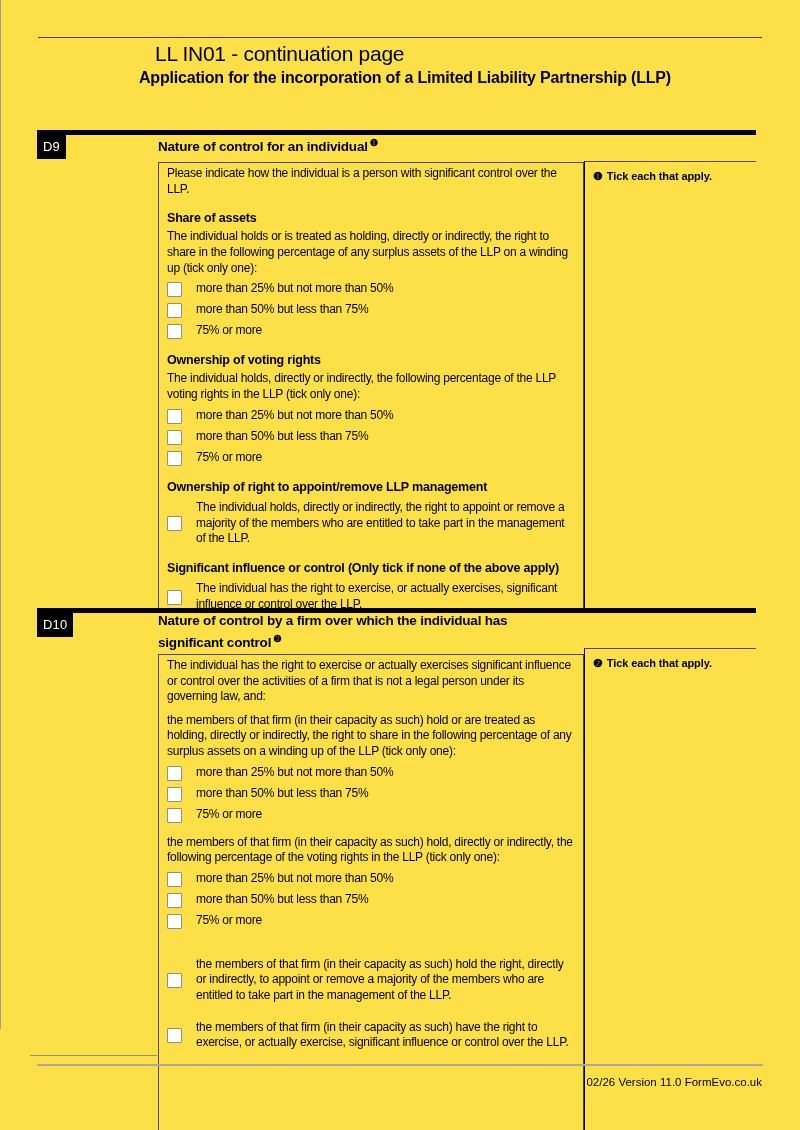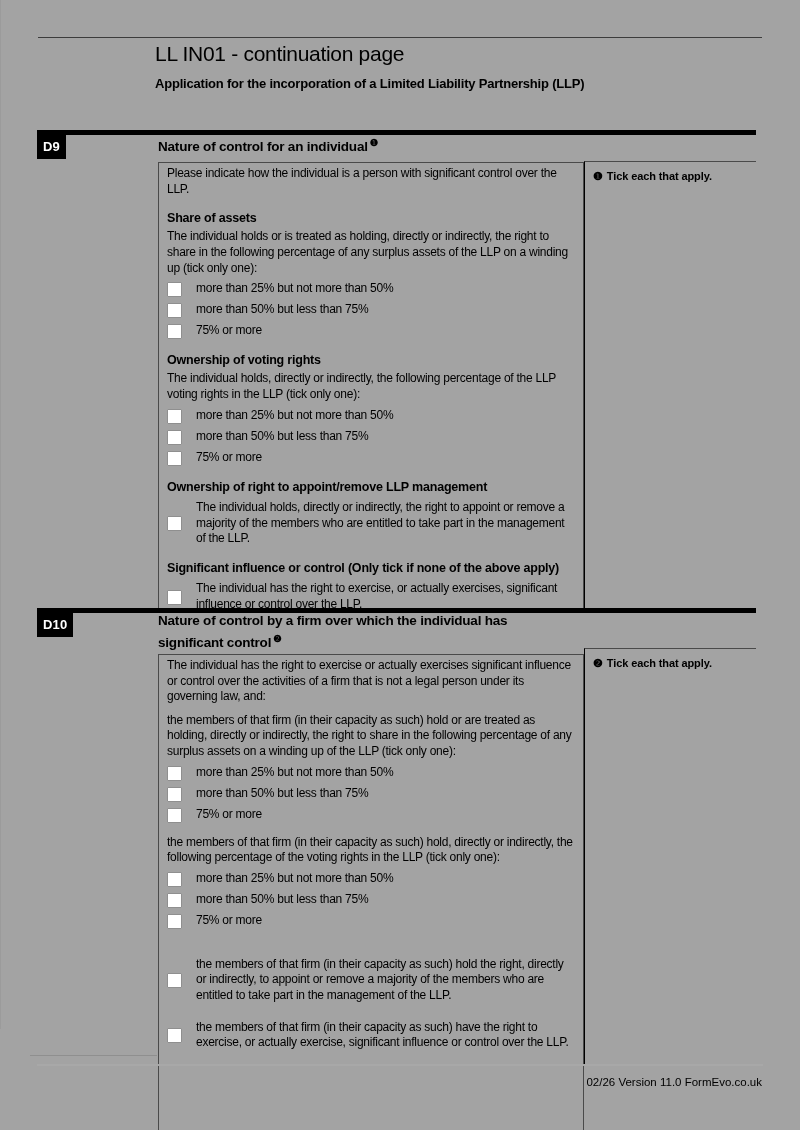--- a/index.html
+++ b/index.html
@@ -1,51 +1,51 @@
 <!DOCTYPE html>
 <html><head>
 <meta charset="utf-8">
 <style>
   html,body { margin:0; padding:0; background:#fff; }
   .page {
-    position:relative; width:800px; height:1130px; background:#a3a3a3;
+    position:relative; width:800px; height:1130px; background:#fde047;
     font-family:"Liberation Sans", sans-serif; color:#000; overflow:hidden;
   }
   .rule { position:absolute; background:#3c3c3c; }
   .top-rule { left:38px; top:37px; width:724px; height:1px; }
   .right-rule { left:762px; top:37px; width:1px; height:1029px; background:#9b9b9b; }
   .cut-line-short { position:absolute; left:30px; top:1055px; width:127px; height:1px; background:#8f8f8f; }
   .cut-line { position:absolute; left:37px; top:1064px; width:726px; height:2px; background:#a8a8a8; }
 
   .form-title { position:absolute; left:155px; top:42px; margin:0; font-size:21px; font-weight:500; letter-spacing:-0.3px; }
-  .form-subtitle { position:absolute; left:155px; top:69px; font-size:13px; font-weight:600; letter-spacing:-0.2px;margin-top:7px; }
+  .form-subtitle { position:absolute; left:139px; top:69px; font-size:16px; font-weight:600; letter-spacing:-0.2px; }
 
   .bar { position:absolute; left:37px; width:719px; height:5px; background:#000; }
   .bar-d9 { top:130px; } .bar-d10 { top:608px; }
 
-  .sec-label { position:absolute; left:37px; background:#000; color:#fff; font-weight:700;
+  .sec-label { position:absolute; left:37px; background:#000; color:#fff; font-weight:400;
     font-size:13px; line-height:1; padding:5px 6px 6px; letter-spacing:0.2px; }
   .sec-label.d9 { top:135px; } .sec-label.d10 { top:613px; }
 
   .sec-heading { position:absolute; left:158px; font-weight:700; font-size:13.5px;
     letter-spacing:-0.2px; line-height:1.55; }
   .sec-heading.d9 { top:136px; } .sec-heading.d10 { top:611px; width:400px; }
   .sup { font-size:9.5px; vertical-align:5px; margin-left:2px; font-weight:700; }
 
   .main-box { position:absolute; left:158px; width:426px; box-sizing:border-box;
     border:1px solid #4a4a4a; border-bottom:none; padding:3px 8px;
     font-size:12px; letter-spacing:-0.25px; line-height:1.3; overflow:hidden; }
   .main-box.d9 { top:162px; height:446px; }
   .main-box.d10 { top:654px; height:504px; }
 
   .side-box { position:absolute; left:584px; width:172px; box-sizing:border-box;
     border-top:1px solid #4a4a4a; border-left:1px solid #000000; padding:8px 8px;
     font-size:11px; font-weight:700; letter-spacing:-0.1px; }
   .side-box.d9 { top:161px; height:447px; }
-  .side-box.d10 { top:648px; height:416px; }
+  .side-box.d10 { top:648px; height:482px; }
   .side-box .marker { margin-right:4px; }
 
   p { margin:0; }
   .g-head { font-weight:700; font-size:12.5px; margin:13px 0 3px; letter-spacing:-0.2px; }
   .g-body { margin:0 0 3px; }
   .opt { display:flex; align-items:center; margin:5px 0; }
   .checkbox { flex:0 0 auto; width:13px; height:13px; background:#fff;
     border:1px solid #8f8f8f; border-radius:1px; margin:1px 14px 0 0; }
   .opt-label { display:block; }
 

